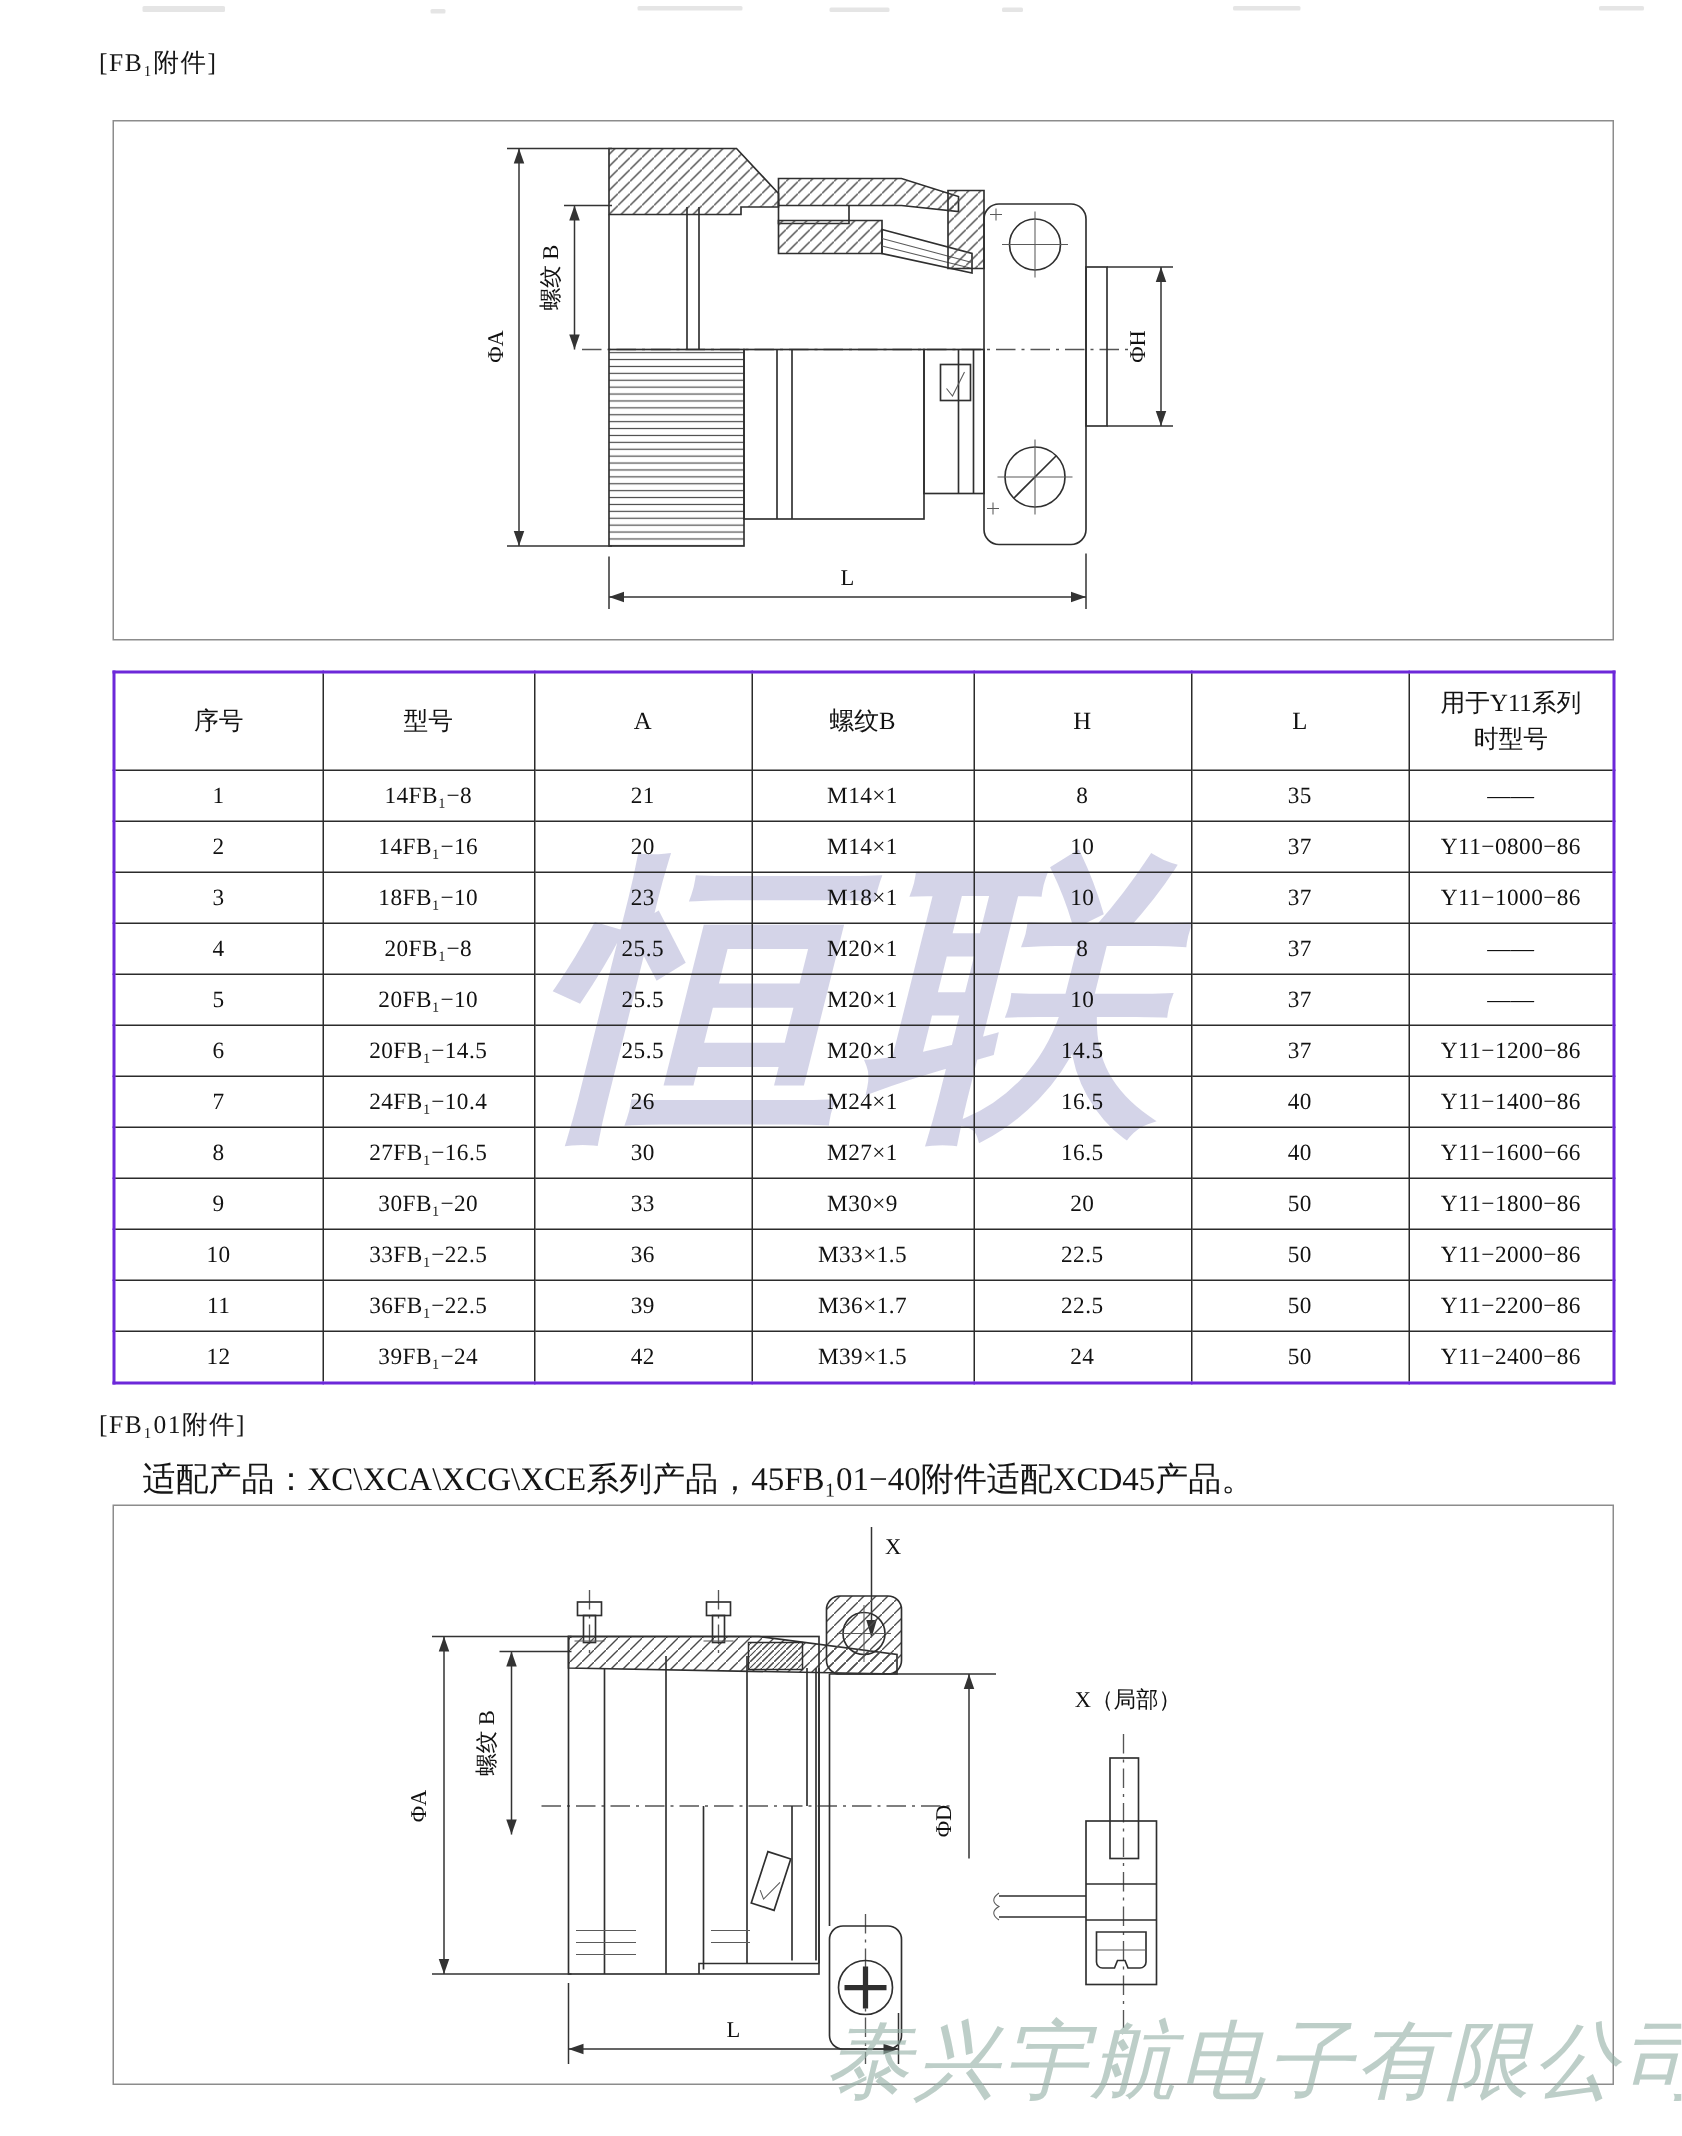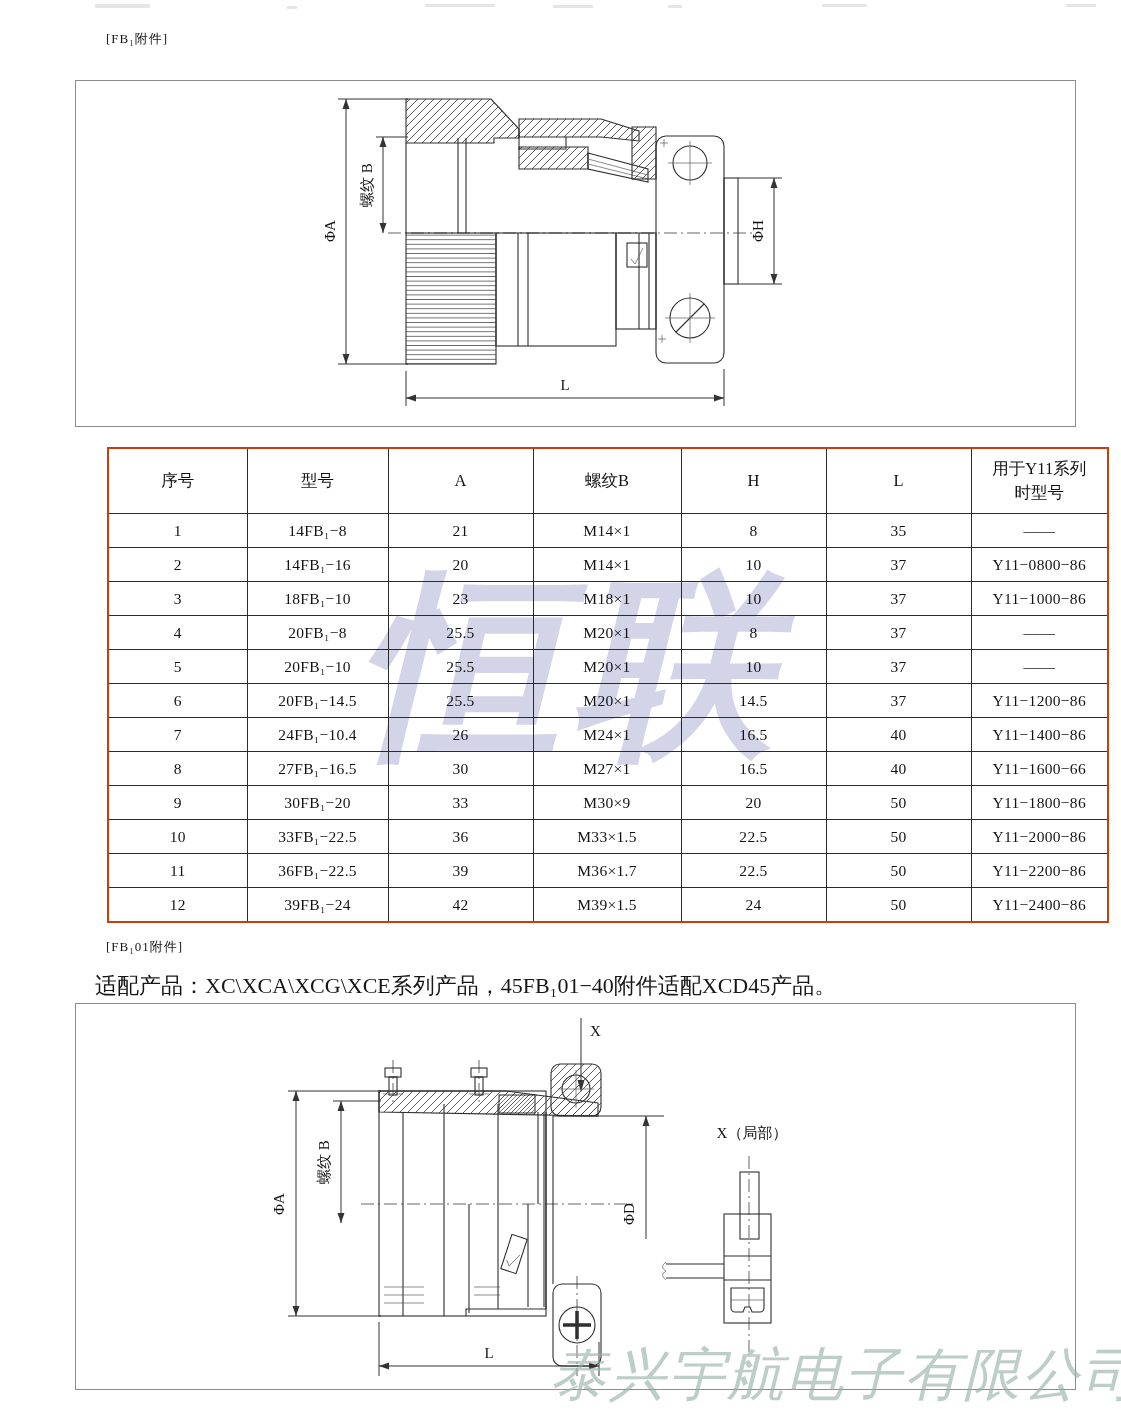--- a/index.html
+++ b/index.html
@@ -1,42 +1,42 @@
 <!DOCTYPE html>
 <html><head>
 <meta charset="utf-8">
 <style>
   html,body{margin:0;padding:0;background:#fff;}
   .page{position:relative;width:1121px;height:1424px;background:#ffffff;overflow:hidden;
         font-family:"Liberation Serif","DejaVu Serif",serif;color:#141414;}
   
   .smudge{position:absolute;background:#cfcfcf;opacity:.55;border-radius:1px;}
-  .sec-title{position:absolute;left:66px;font-size:13px;letter-spacing:1px;color:#161616;
-             font-family:"Liberation Serif","DejaVu Serif",serif;z-index:2;margin-left:40px;}
+  .sec-title{position:absolute;left:66px;font-size:17px;letter-spacing:1px;color:#161616;
+             font-family:"Liberation Serif","DejaVu Serif",serif;z-index:2;}
   .note-line{position:absolute;left:95px;top:971px;font-size:22px;color:#161616;z-index:2;}
   .fig-box{position:absolute;border:1px solid #8c8c8c;background:transparent;z-index:1;}
   #fig1{left:75px;top:80px;width:999px;height:345px;}
   #fig2{left:75px;top:1003px;width:999px;height:385px;}
   svg{display:block;}
   .ln{stroke:#2f2f2f;stroke-width:1.1;fill:none;}
   .thin{stroke:#5a5a5a;stroke-width:.7;fill:none;}
   .cl{stroke:#555;stroke-width:.9;fill:none;stroke-dasharray:13 4 2 4;}
   .dim{stroke:#333;stroke-width:1;fill:none;}
   .arr{fill:#333;stroke:none;}
   .dimtext{font-size:15px;fill:#111;font-family:"Liberation Serif","DejaVu Serif",serif;}
   .hatched{fill:url(#h1);stroke:#2f2f2f;stroke-width:1.1;}
   .hatched2{fill:url(#h2);stroke:#2f2f2f;stroke-width:1.1;}
   .fineh{fill:url(#hf);stroke:#2f2f2f;stroke-width:1;}
   .knurled{fill:url(#kn);stroke:#2f2f2f;stroke-width:1.1;}
   
   table.spec{position:absolute;left:75px;top:447px;width:1000px;border-collapse:collapse;
              z-index:2;background:transparent;table-layout:fixed;}
   table.spec th,table.spec td{border:1px solid #2b2b2b;text-align:center;vertical-align:middle;
              font-weight:normal;color:#121212;padding:0 2px;}
-  table.spec{border:2px solid #c2410c;margin-left:32px;}
+  table.spec{border:2px solid #6d28d9;}
   table.spec thead th{height:64px;font-size:16.5px;white-space:pre-line;line-height:1.45;}
   table.spec tbody td{height:33px;font-size:15.5px;letter-spacing:.3px;}
   
   .wm-center{position:absolute;left:360px;top:568px;font-size:200px;line-height:1;
              font-weight:bold;letter-spacing:14px;color:rgba(148,148,198,.40);
              font-family:"Liberation Serif",serif;z-index:0;font-style:italic;}
   .wm-bottom{position:absolute;left:550px;top:1346px;font-size:57px;line-height:1;
              font-style:italic;letter-spacing:2px;color:rgba(148,176,166,.62);
              font-family:"Liberation Serif",serif;z-index:3;white-space:nowrap;}
 </style>

